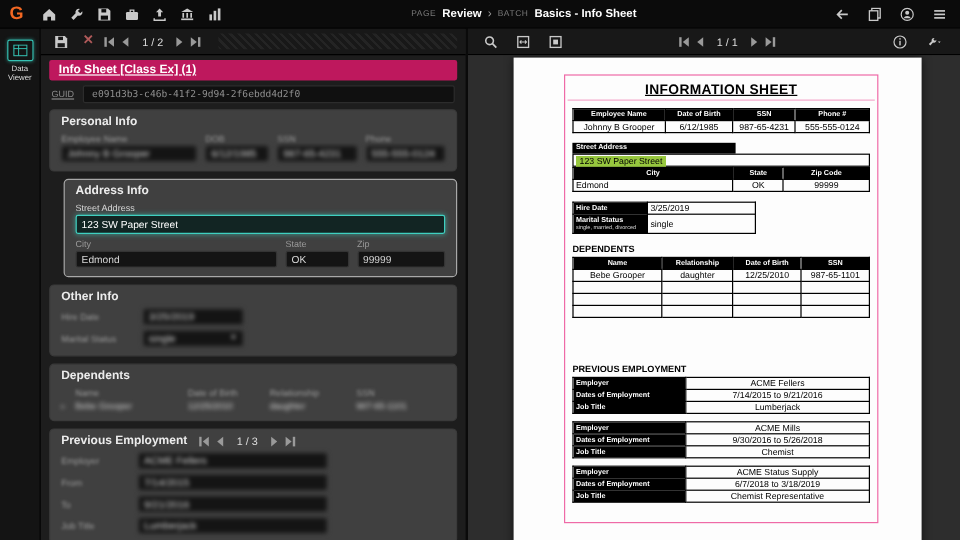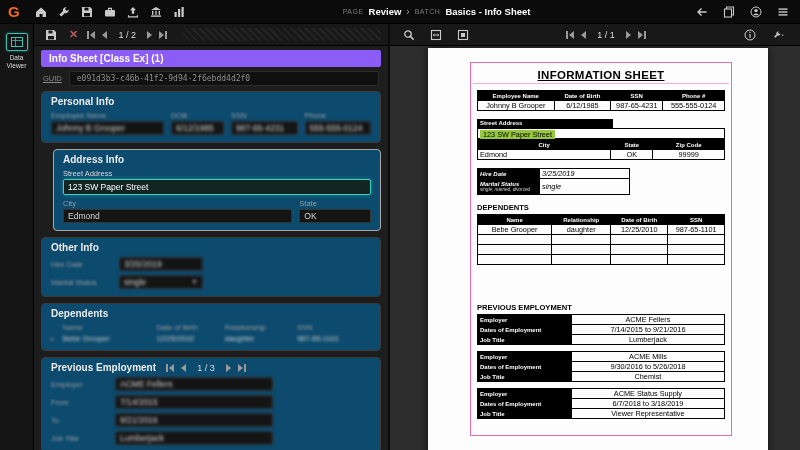--- a/index.html
+++ b/index.html
@@ -42,28 +42,28 @@
   .pager{display:flex;gap:7px;}
   .pgbtn{display:flex;align-items:center;gap:1px;cursor:pointer;}
   .tri-l{width:0;height:0;border-top:4px solid transparent;border-bottom:4px solid transparent;
     border-right:5px solid #9a9a9a;}
   .tri-r{width:0;height:0;border-top:4px solid transparent;border-bottom:4px solid transparent;
     border-left:5px solid #9a9a9a;}
   .vbar{width:2px;height:8px;background:#9a9a9a;}
   .pgnum{color:#ddd;font-size:9px;min-width:26px;text-align:center;}
 
   .form-scroll{flex:1;overflow:hidden;padding:4px 7px;}
-  .form-title{background:#8b5cf6;color:#fff;font-size:10px;font-weight:bold;
-    padding:3px 8px;border-radius:2px;}
+  .form-title{background:#be185d;color:#fff;font-size:10px;font-weight:bold;
+    padding:3px 8px;border-radius:2px;text-decoration:underline;}
   .guid-row{display:flex;align-items:center;gap:7px;margin:4px 2px 5px;}
   .guid-label{font-size:7.5px;color:#8a8a8a;text-decoration:underline;}
   .guid-val{flex:1;background:#101010;border:1px solid #2c2c2c;color:#8f8f8f;
     font-family:"DejaVu Sans Mono",monospace;font-size:8px;padding:2px 7px;border-radius:2px;}
 
-  .box{border:1px solid #3a3a3a;background:#0c4a6e;border-radius:4px;margin:0 0 6px;
+  .box{border:1px solid #3a3a3a;background:#404040;border-radius:4px;margin:0 0 6px;
     padding:4px 9px 7px;}
   .box.active{border-color:#a8a8a8;margin-left:12px;}
   .box h3{font-size:10px;font-weight:bold;color:#ececec;margin-bottom:4px;}
   .flabel{display:block;font-size:7.5px;color:#9a9a9a;margin-bottom:1px;}
   .input{background:#141414;border:1px solid #343434;border-radius:2px;color:#d6d6d6;
     font-size:8.5px;height:14px;line-height:12px;padding:0 4px;overflow:hidden;white-space:nowrap;}
   .input.focus{border-color:#3fd0c0;background:#122523;box-shadow:0 0 4px rgba(63,208,192,.45);
     height:16px;line-height:14px;color:#fff;}
   .blur{filter:blur(1.3px);}
   .blur2{filter:blur(1.6px);}
@@ -98,21 +98,21 @@
   .zone-line{height:0;border-bottom:1px solid rgba(239,106,167,.55);margin:2px -4px 6px;}
   table{border-collapse:collapse;table-layout:fixed;width:100%;}
   td,th{border:1px solid #000;font-size:7px;padding:0 2px;height:10px;overflow:hidden;
     white-space:nowrap;text-align:center;}
   th{background:#000;color:#fff;font-size:6px;font-weight:bold;}
   .val-cell{font-size:7.3px;}
   .hdr-bar{background:#000;color:#fff;font-size:6px;font-weight:bold;width:55%;
     padding:1px 3px;height:9px;line-height:7px;}
   .street-val{border:1px solid #000;font-size:7.3px;padding:1px 2px;height:11px;line-height:9px;}
   .hl-green{background:#97c73e;padding:0 3px;}
-  .hire-table{width:152px;font-style:italic;}
+  .hire-table{width:152px;}
   .hire-table th{text-align:left;}
   .marital-th{height:16px;line-height:6px;}
   .marital-sub{display:block;font-size:4.6px;font-weight:normal;color:#ddd;}
   .doc-h{font-size:7.6px;font-weight:bold;margin:8px 0 2px;}
   .emp-block{margin-bottom:6px;}
   .emp-block th{text-align:left;}
   .emp-block td{text-align:center;font-size:7.3px;}
   .gap8{height:8px}
   .spacer-big{height:30px;}
   svg{display:block;}
@@ -286,20 +286,24 @@
           <span class="flabel" style="color:#d8d8d8">Street Address</span>
           <div class="input focus">123 SW Paper Street</div>
           <div class="row" style="margin-top:4px">
             <div class="w-city">
               <span class="flabel">City</span>
               <div class="input">Edmond</div>
             </div>
             <div class="w-state">
               <span class="flabel">State</span>
               <div class="input">OK</div>
+            </div>
+            <div class="w-zip">
+              <span class="flabel">Zip</span>
+              <div class="input">99999</div>
             </div>
           </div>
         </div>
 
         <div class="box">
           <h3>Other Info</h3>
           <div class="inline-row">
             <span class="flabel blur">Hire Date</span>
             <div class="input mini-input blur2">3/25/2019</div>
           </div>
@@ -599,21 +603,21 @@
                   <tr>
                     <th>Employer</th>
                   <td>ACME Status Supply</td>
                   </tr>
               <tr>
                     <th>Dates of Employment</th>
                   <td>6/7/2018 to 3/18/2019</td>
                   </tr>
               <tr>
                     <th>Job Title</th>
-                  <td>Viewer Representative</td>
+                  <td>Chemist Representative</td>
                   </tr>
             </tbody>
               </table>
 
           </div>
         </div>
       </div>
     </section>
   </div>
 </div>

